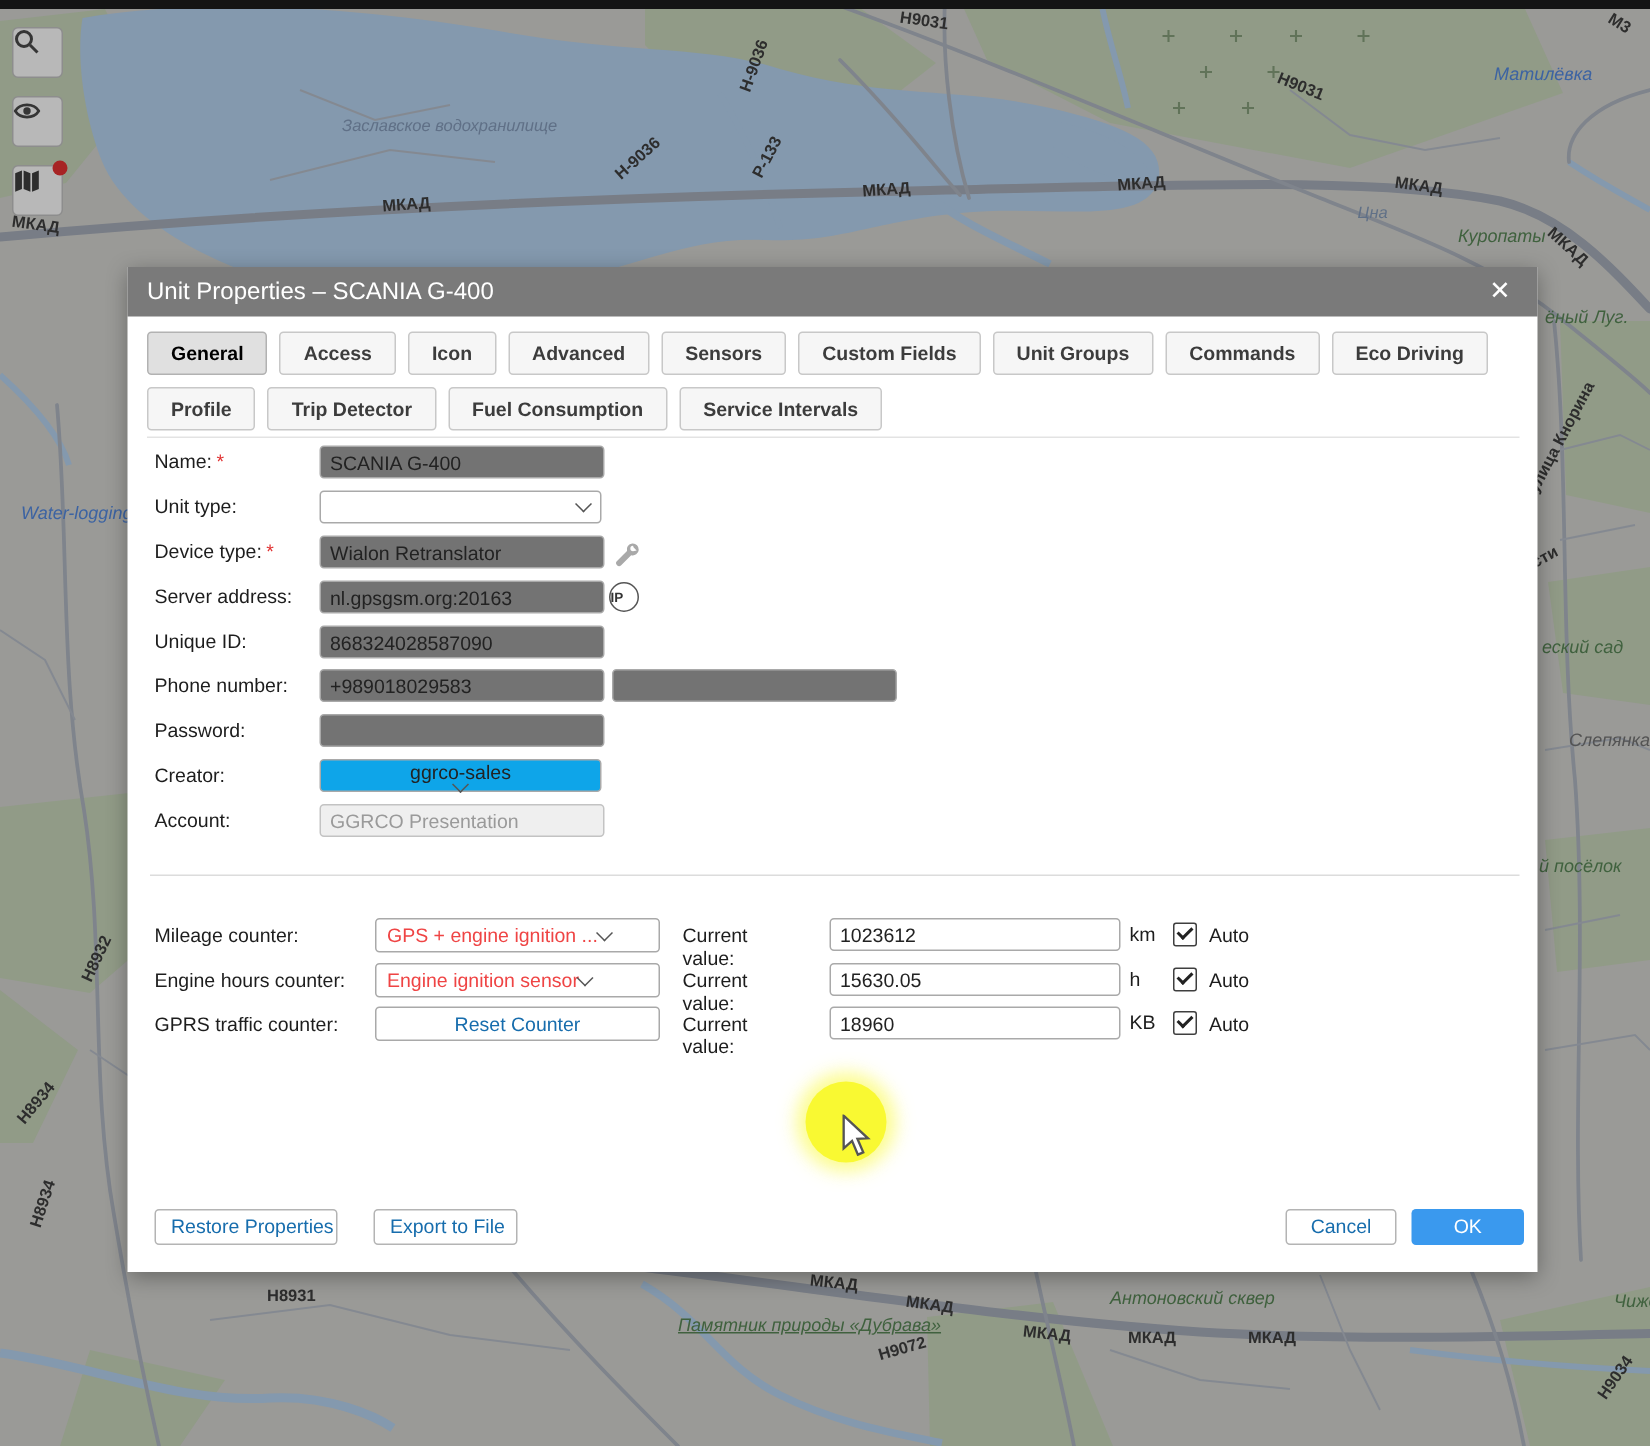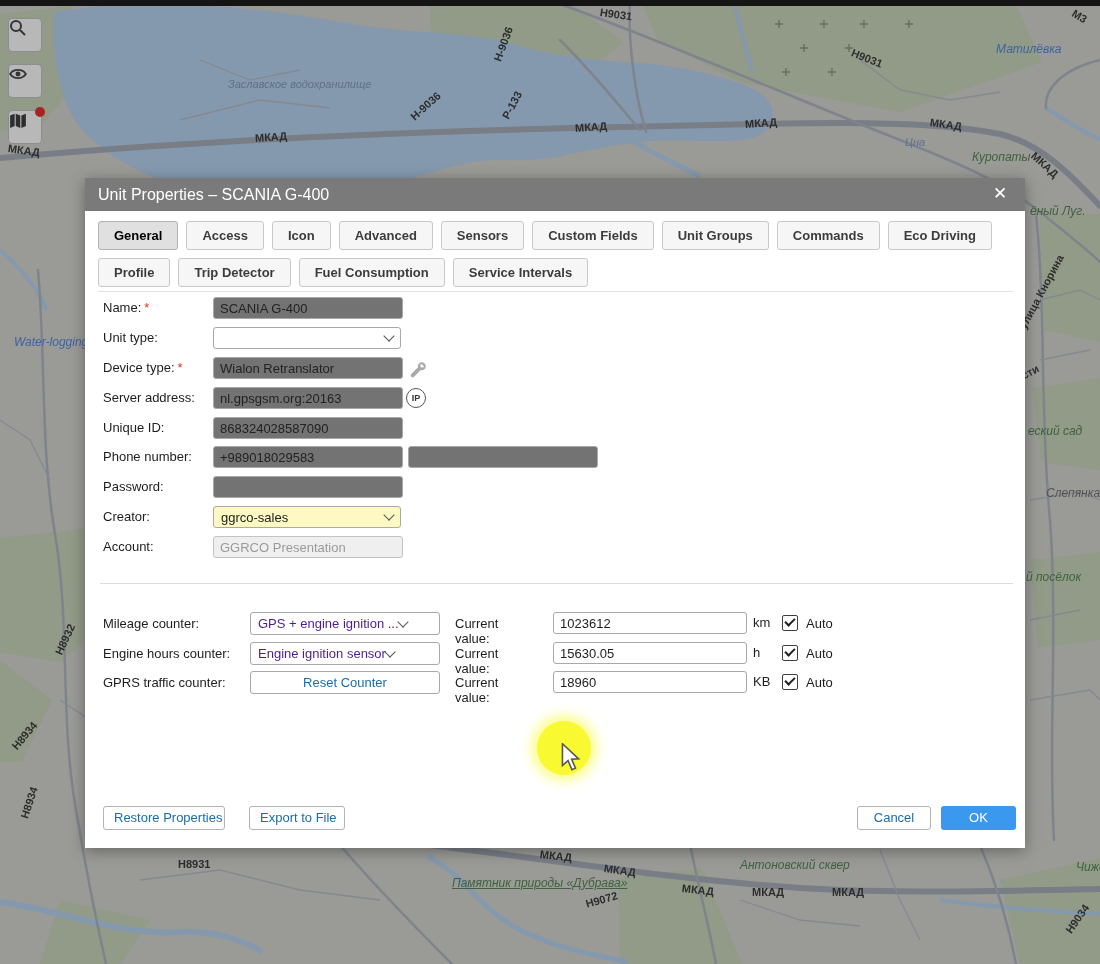--- a/index.html
+++ b/index.html
@@ -51,34 +51,34 @@
   .flabel{position:absolute;left:18px;top:3px;font-size:13px;color:#1d1d1d;white-space:nowrap;}
   .req{color:#e03030;margin-left:3px;}
   .finput{position:absolute;left:128px;top:0;width:176px;height:20px;border:1px solid #a9a9a9;
           border-radius:3px;font-size:13px;padding:0 6px;font-family:"Liberation Sans",sans-serif;
           color:#222;background:#737373;}
   .finput.second{left:323px;width:176px;}
   .finput.disabled{background:#efefef;color:#9a9a9a;border-color:#c3c3c3;}
   .fselect{position:absolute;left:128px;top:0;width:188px;height:22px;border:1px solid #a9a9a9;
            border-radius:3px;background:#fff;box-sizing:border-box;font-size:13px;color:#222;
            display:flex;align-items:center;padding:0 7px;cursor:pointer;}
-  .fselect.filled{background:#fef9c3;}
+  .fselect.filled{background:#0ea5e9;flex-direction:column;}
   .fselect .stext{flex:1;overflow:hidden;white-space:nowrap;}
   .chev{width:7px;height:7px;border-right:1.5px solid #555;border-bottom:1.5px solid #555;
         transform:rotate(45deg);margin-top:-4px;flex:none;}
 
   .iconbtn{position:absolute;top:2px;width:20px;height:20px;}
   .ipbadge{position:absolute;left:321px;top:1px;width:18px;height:18px;border:1.5px solid #555;
-           border-radius:50%;font-size:9px;font-weight:bold;color:#333;text-align:center;
+           border-radius:50%;font-size:9px;font-weight:bold;color:#333;
            line-height:18px;cursor:pointer;}
 
   .crow{position:absolute;left:0;height:24px;}
   .clabel{position:absolute;left:18px;top:4px;font-size:13px;color:#1d1d1d;white-space:nowrap;}
   .cselect{position:absolute;left:165px;top:0;width:190px;height:23px;border:1px solid #a9a9a9;
-           border-radius:3px;background:#fff;box-sizing:border-box;font-size:13px;color:#4c1d95;
+           border-radius:3px;background:#fff;box-sizing:border-box;font-size:13px;color:#ef4444;
            display:flex;align-items:center;padding:0 7px;cursor:pointer;}
   .cbtn{position:absolute;left:165px;top:0;width:190px;height:23px;border:1px solid #a9a9a9;
         border-radius:3px;background:#fff;box-sizing:border-box;font-size:13px;color:#176dad;
         text-align:center;line-height:21px;cursor:pointer;}
   .cvlabel{position:absolute;left:370px;top:4px;font-size:13px;color:#1d1d1d;}
   .cinput{position:absolute;left:468px;top:0;width:180px;height:20px;border:1px solid #a9a9a9;
           border-radius:3px;font-size:13px;padding:0 6px;color:#222;
           font-family:"Liberation Sans",sans-serif;}
   .cunit{position:absolute;left:668px;top:3px;font-size:13px;color:#1d1d1d;}
   .cbox{position:absolute;left:697px;top:3px;width:14px;height:14px;border:1.5px solid #3f3f3f;

